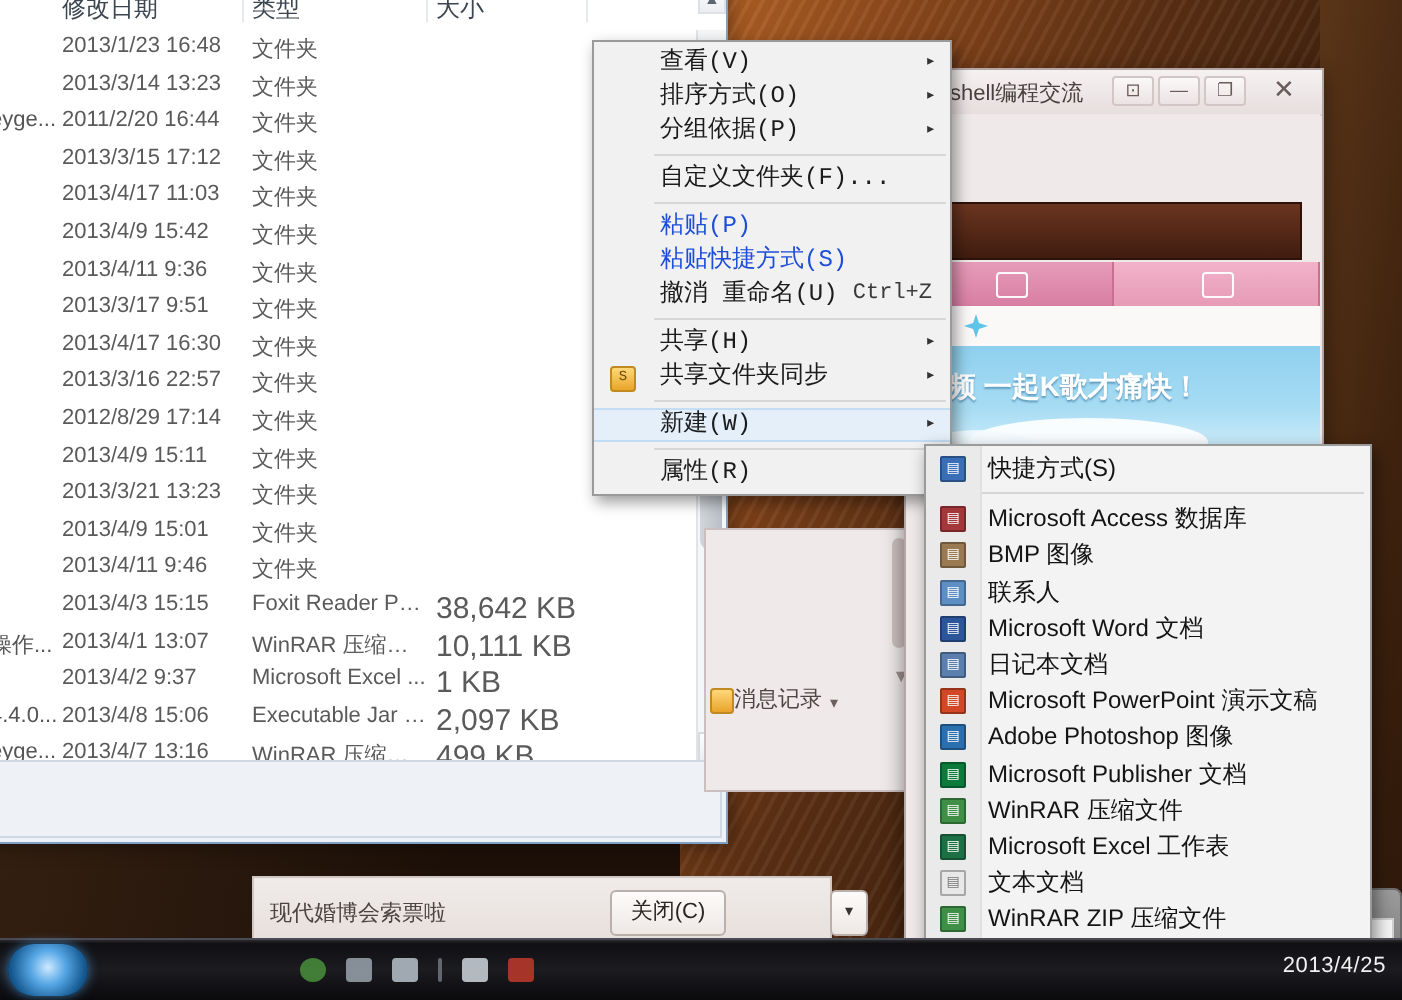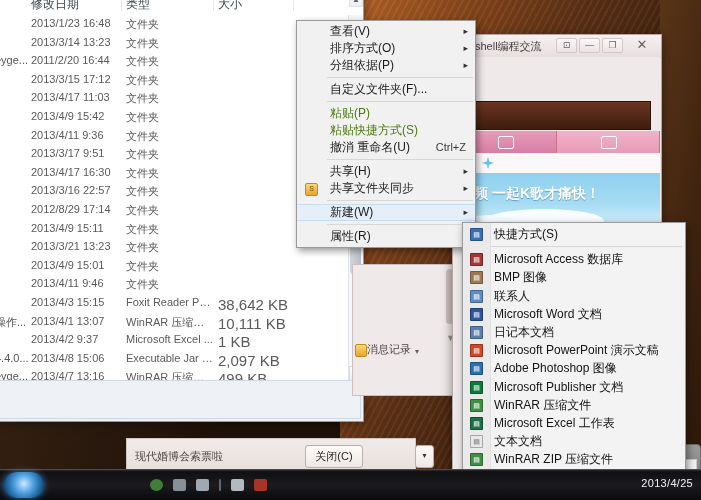--- a/index.html
+++ b/index.html
@@ -94,23 +94,23 @@
 
   
   #ctxmenu{
     position:absolute;left:296px;top:20px;width:178px;
     background:#f1f1f1;border:1px solid #9a9a9a;
     box-shadow:2px 3px 7px rgba(0,0,0,.4);
     z-index:40;padding:2px 0;
   }
   .ctxitem{
     position:relative;height:17px;line-height:17px;font-size:12px;color:#1b1b1b;
-    padding-left:33px;padding-right:16px;white-space:nowrap;
-  }
-  .ctxitem.dim{color:#4d7c0f;}
+    padding-left:33px;padding-right:16px;white-space:nowrap;font-family:Liberation Mono, monospace;
+  }
+  .ctxitem.dim{color:#1d4ed8;}
   .ctxitem.hl{background:#e4effa;border-top:1px solid #c3ddf4;border-bottom:1px solid #c3ddf4;height:15px;line-height:15px;}
   .ctxsep{height:1px;background:#d7d7d7;margin:3px 2px 3px 30px;}
   .ctxarrow{position:absolute;right:7px;top:0;font-size:9px;color:#333;}
   .ctxkey{position:absolute;right:9px;top:0;font-size:11px;color:#3a3a3a;}
   .ctxicon{
     position:absolute;left:8px;top:3px;width:11px;height:11px;border-radius:2px;
     background:linear-gradient(#ffd77a,#e8a52a);border:1px solid #c08a20;
     font-size:7px;color:#6b4a06;text-align:center;line-height:10px;
   }
 

